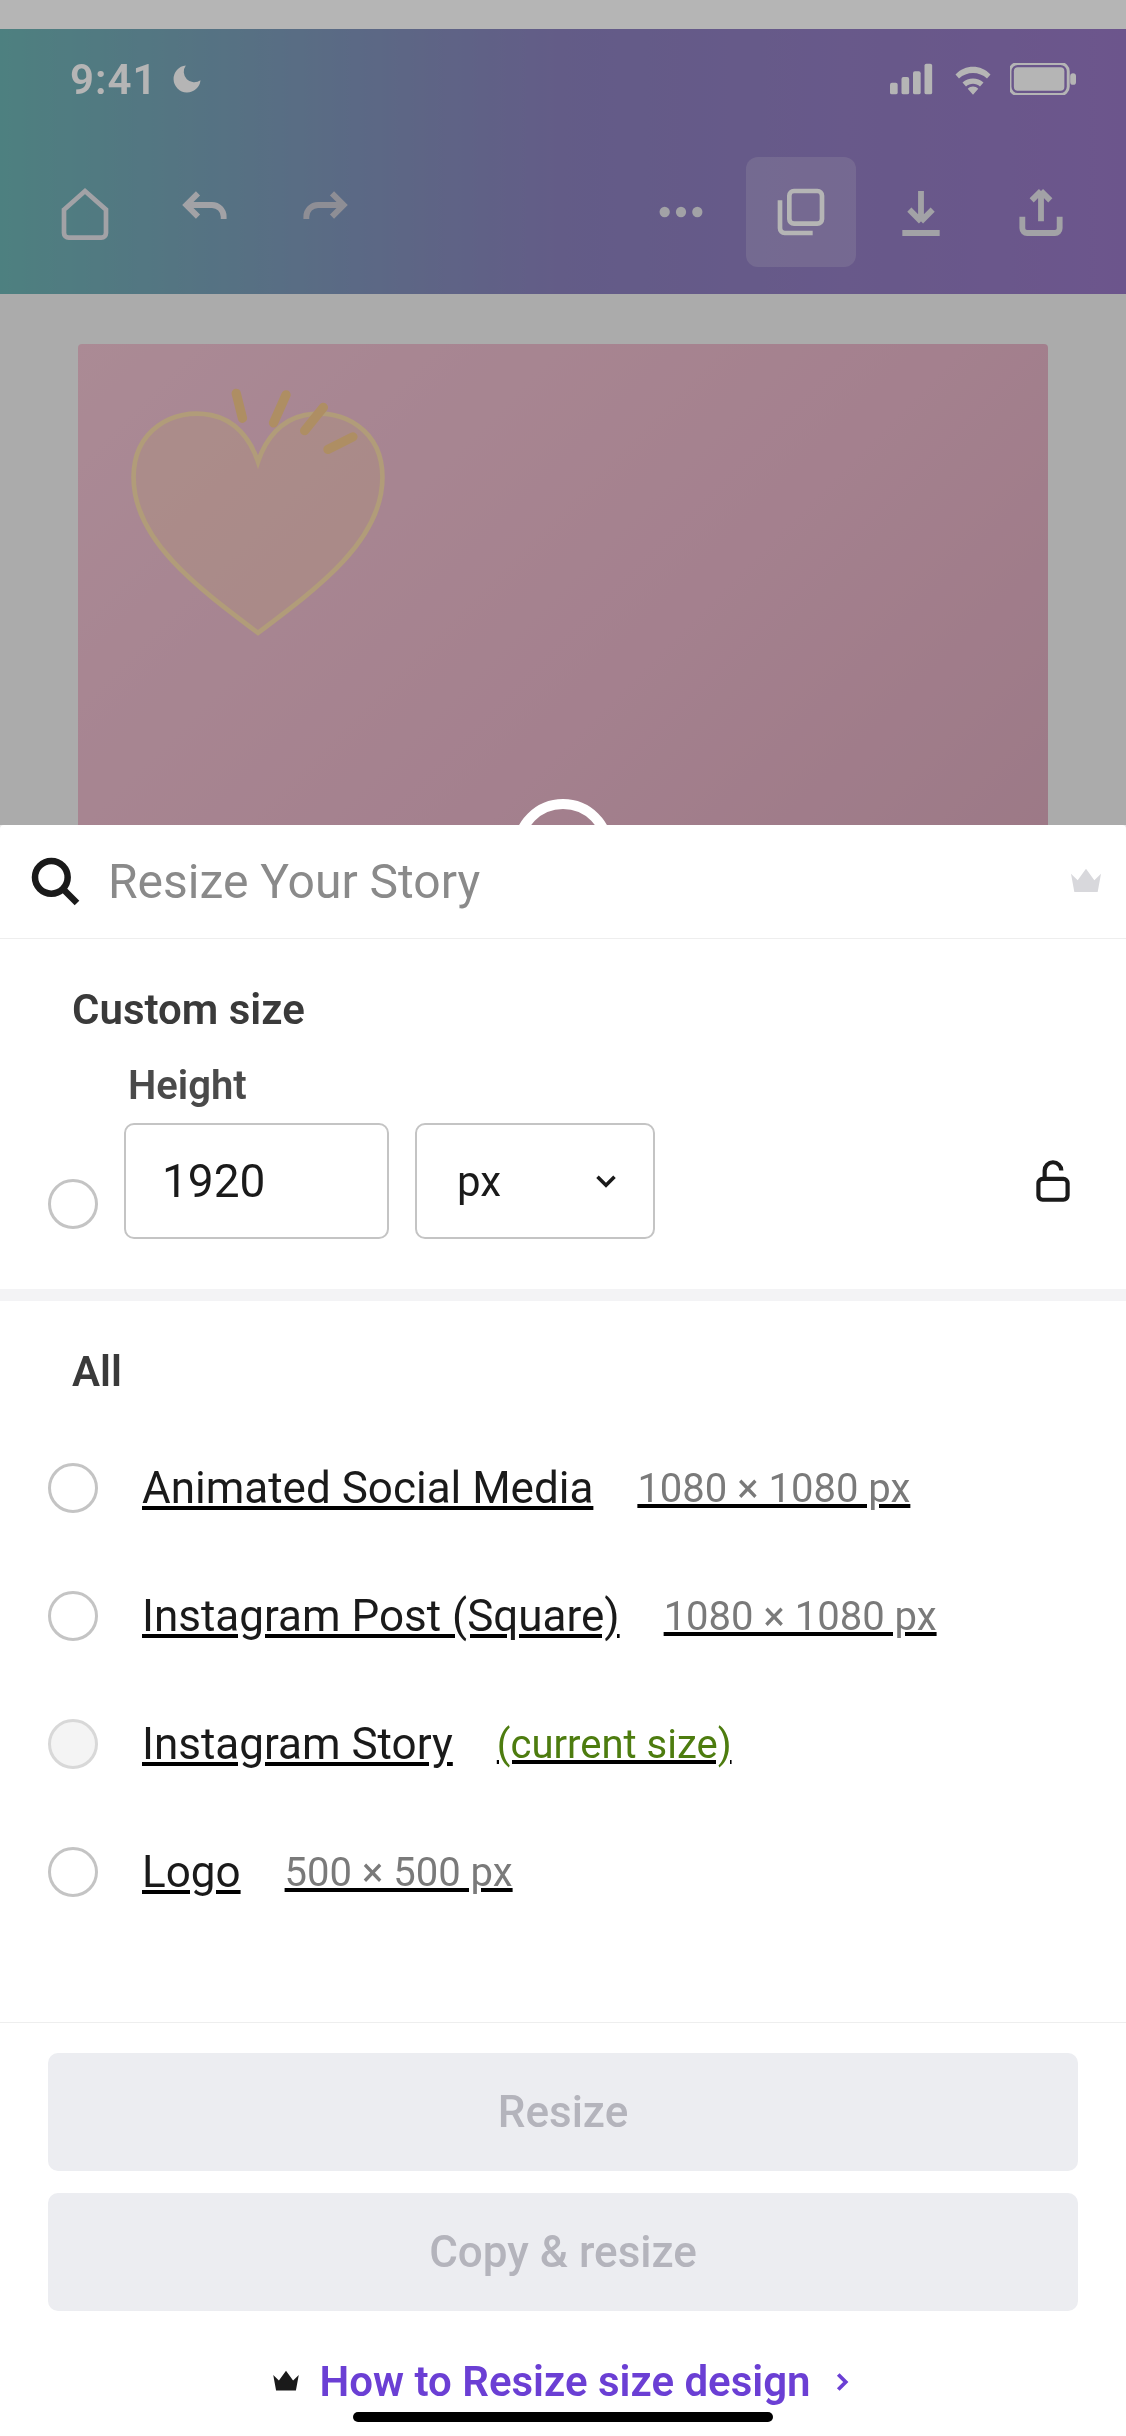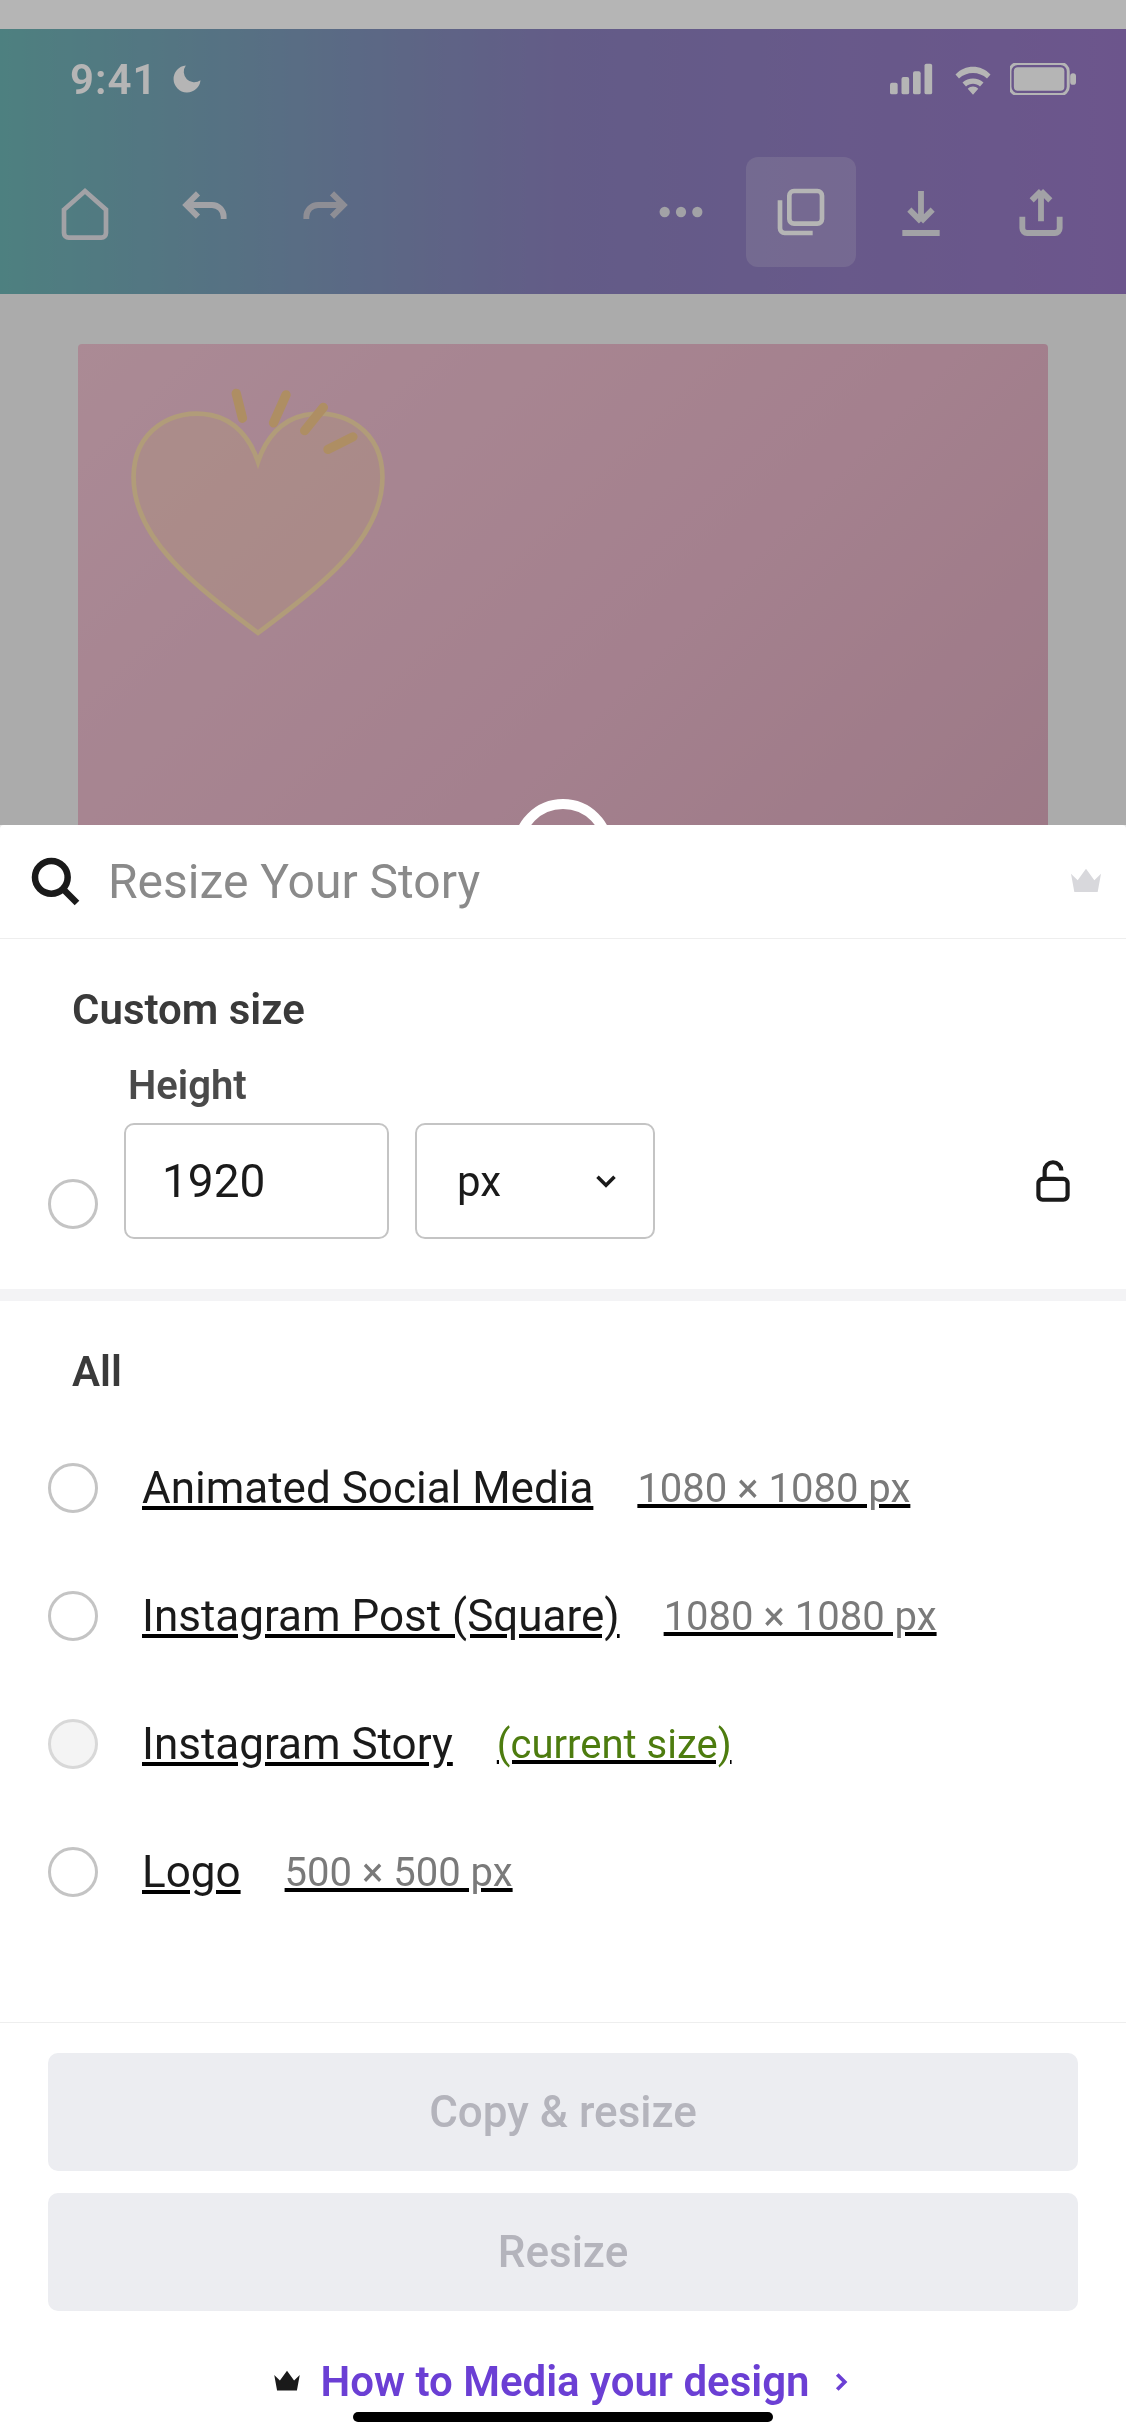--- a/index.html
+++ b/index.html
@@ -364,30 +364,30 @@
       <div class="preset-item">
         <div class="preset-radio"></div>
         <span class="preset-name">Logo</span>
         <span class="preset-dims">500 × 500 px</span>
       </div>
     </div>
   </div>
 
   <div class="sheet-footer">
     <div class="big-btn">
+      <span>Resize</span>
+    </div>
+    <div class="big-btn">
       <span>Copy &amp; resize</span>
-    </div>
-    <div class="big-btn">
-      <span>Resize</span>
     </div>
     <div class="howto-link">
       <svg width="34" height="34" viewBox="0 0 24 24" fill="#1a1a1a">
           <path d="M3 7l4 4 5-7 5 7 4-4-2 11H5L3 7z"></path>
         </svg>
-      <span>How to Media your design</span>
+      <span>How to Resize size design</span>
       <svg width="30" height="30" viewBox="0 0 24 24" fill="none" stroke="#6b3fd4" stroke-width="3">
           <path d="M9 6l6 6-6 6"></path>
         </svg>
     </div>
   </div>
 </div>
 
 <div class="home-indicator"></div>
 
 </body></html>

